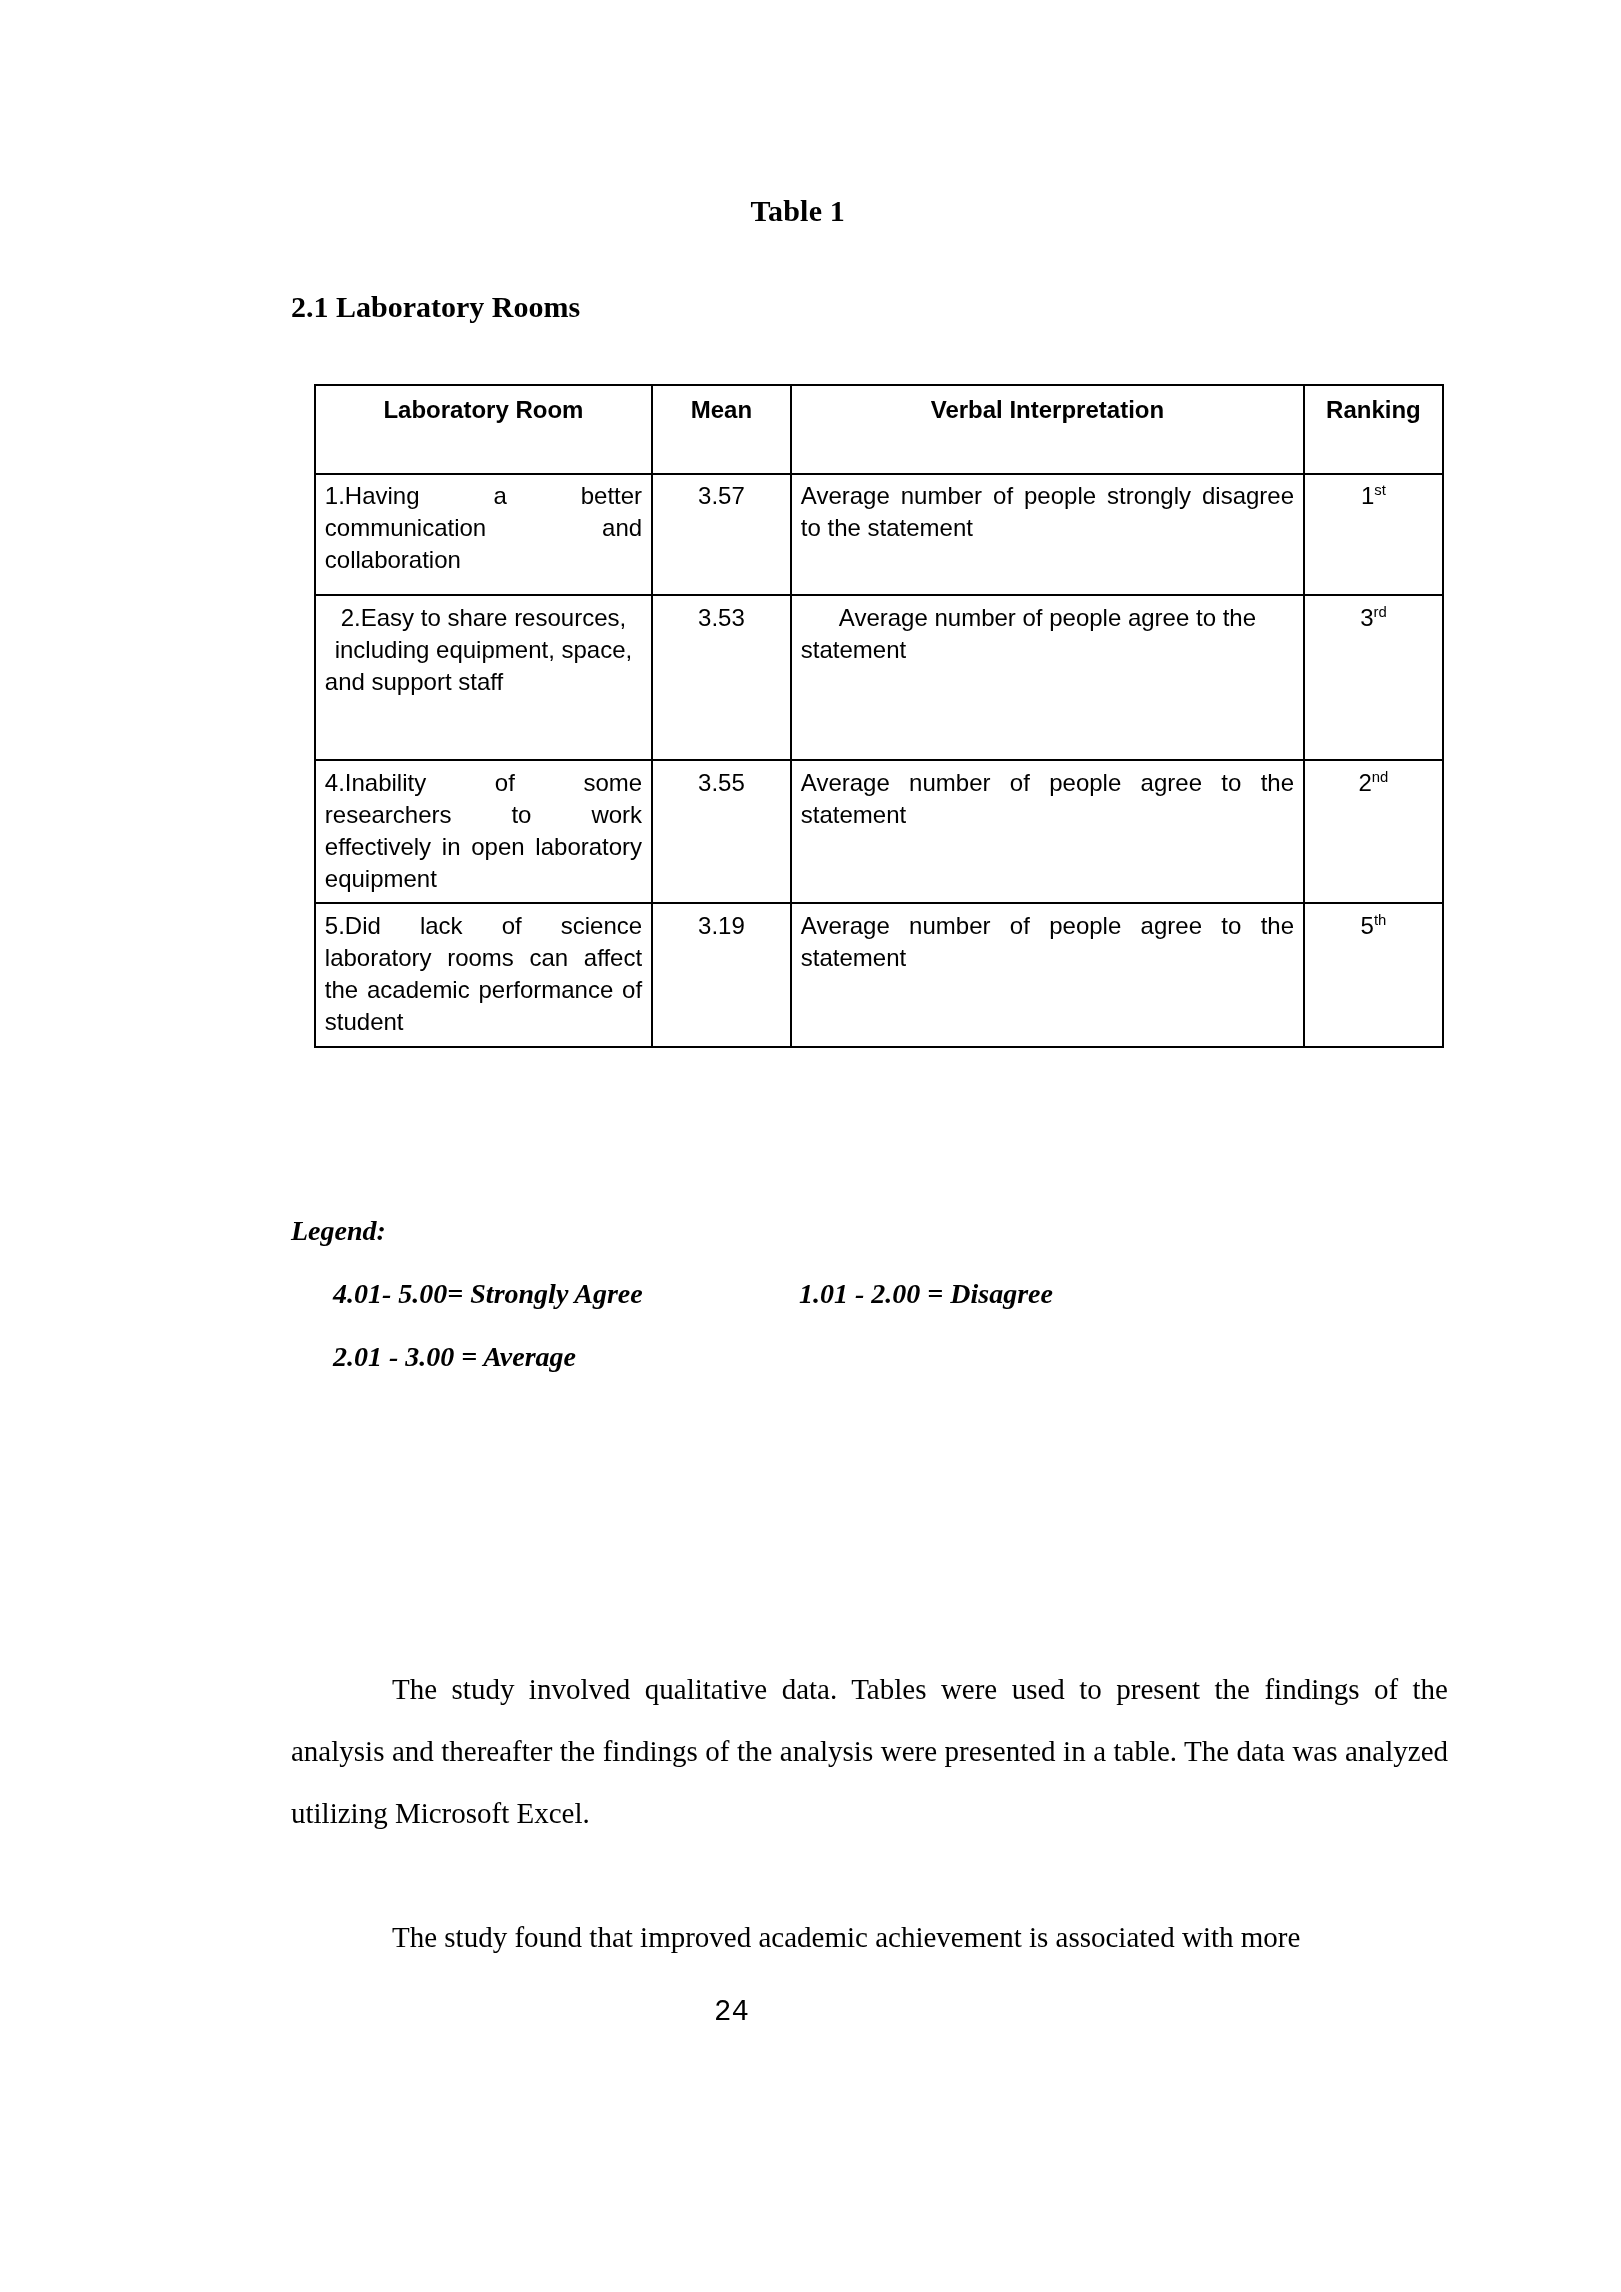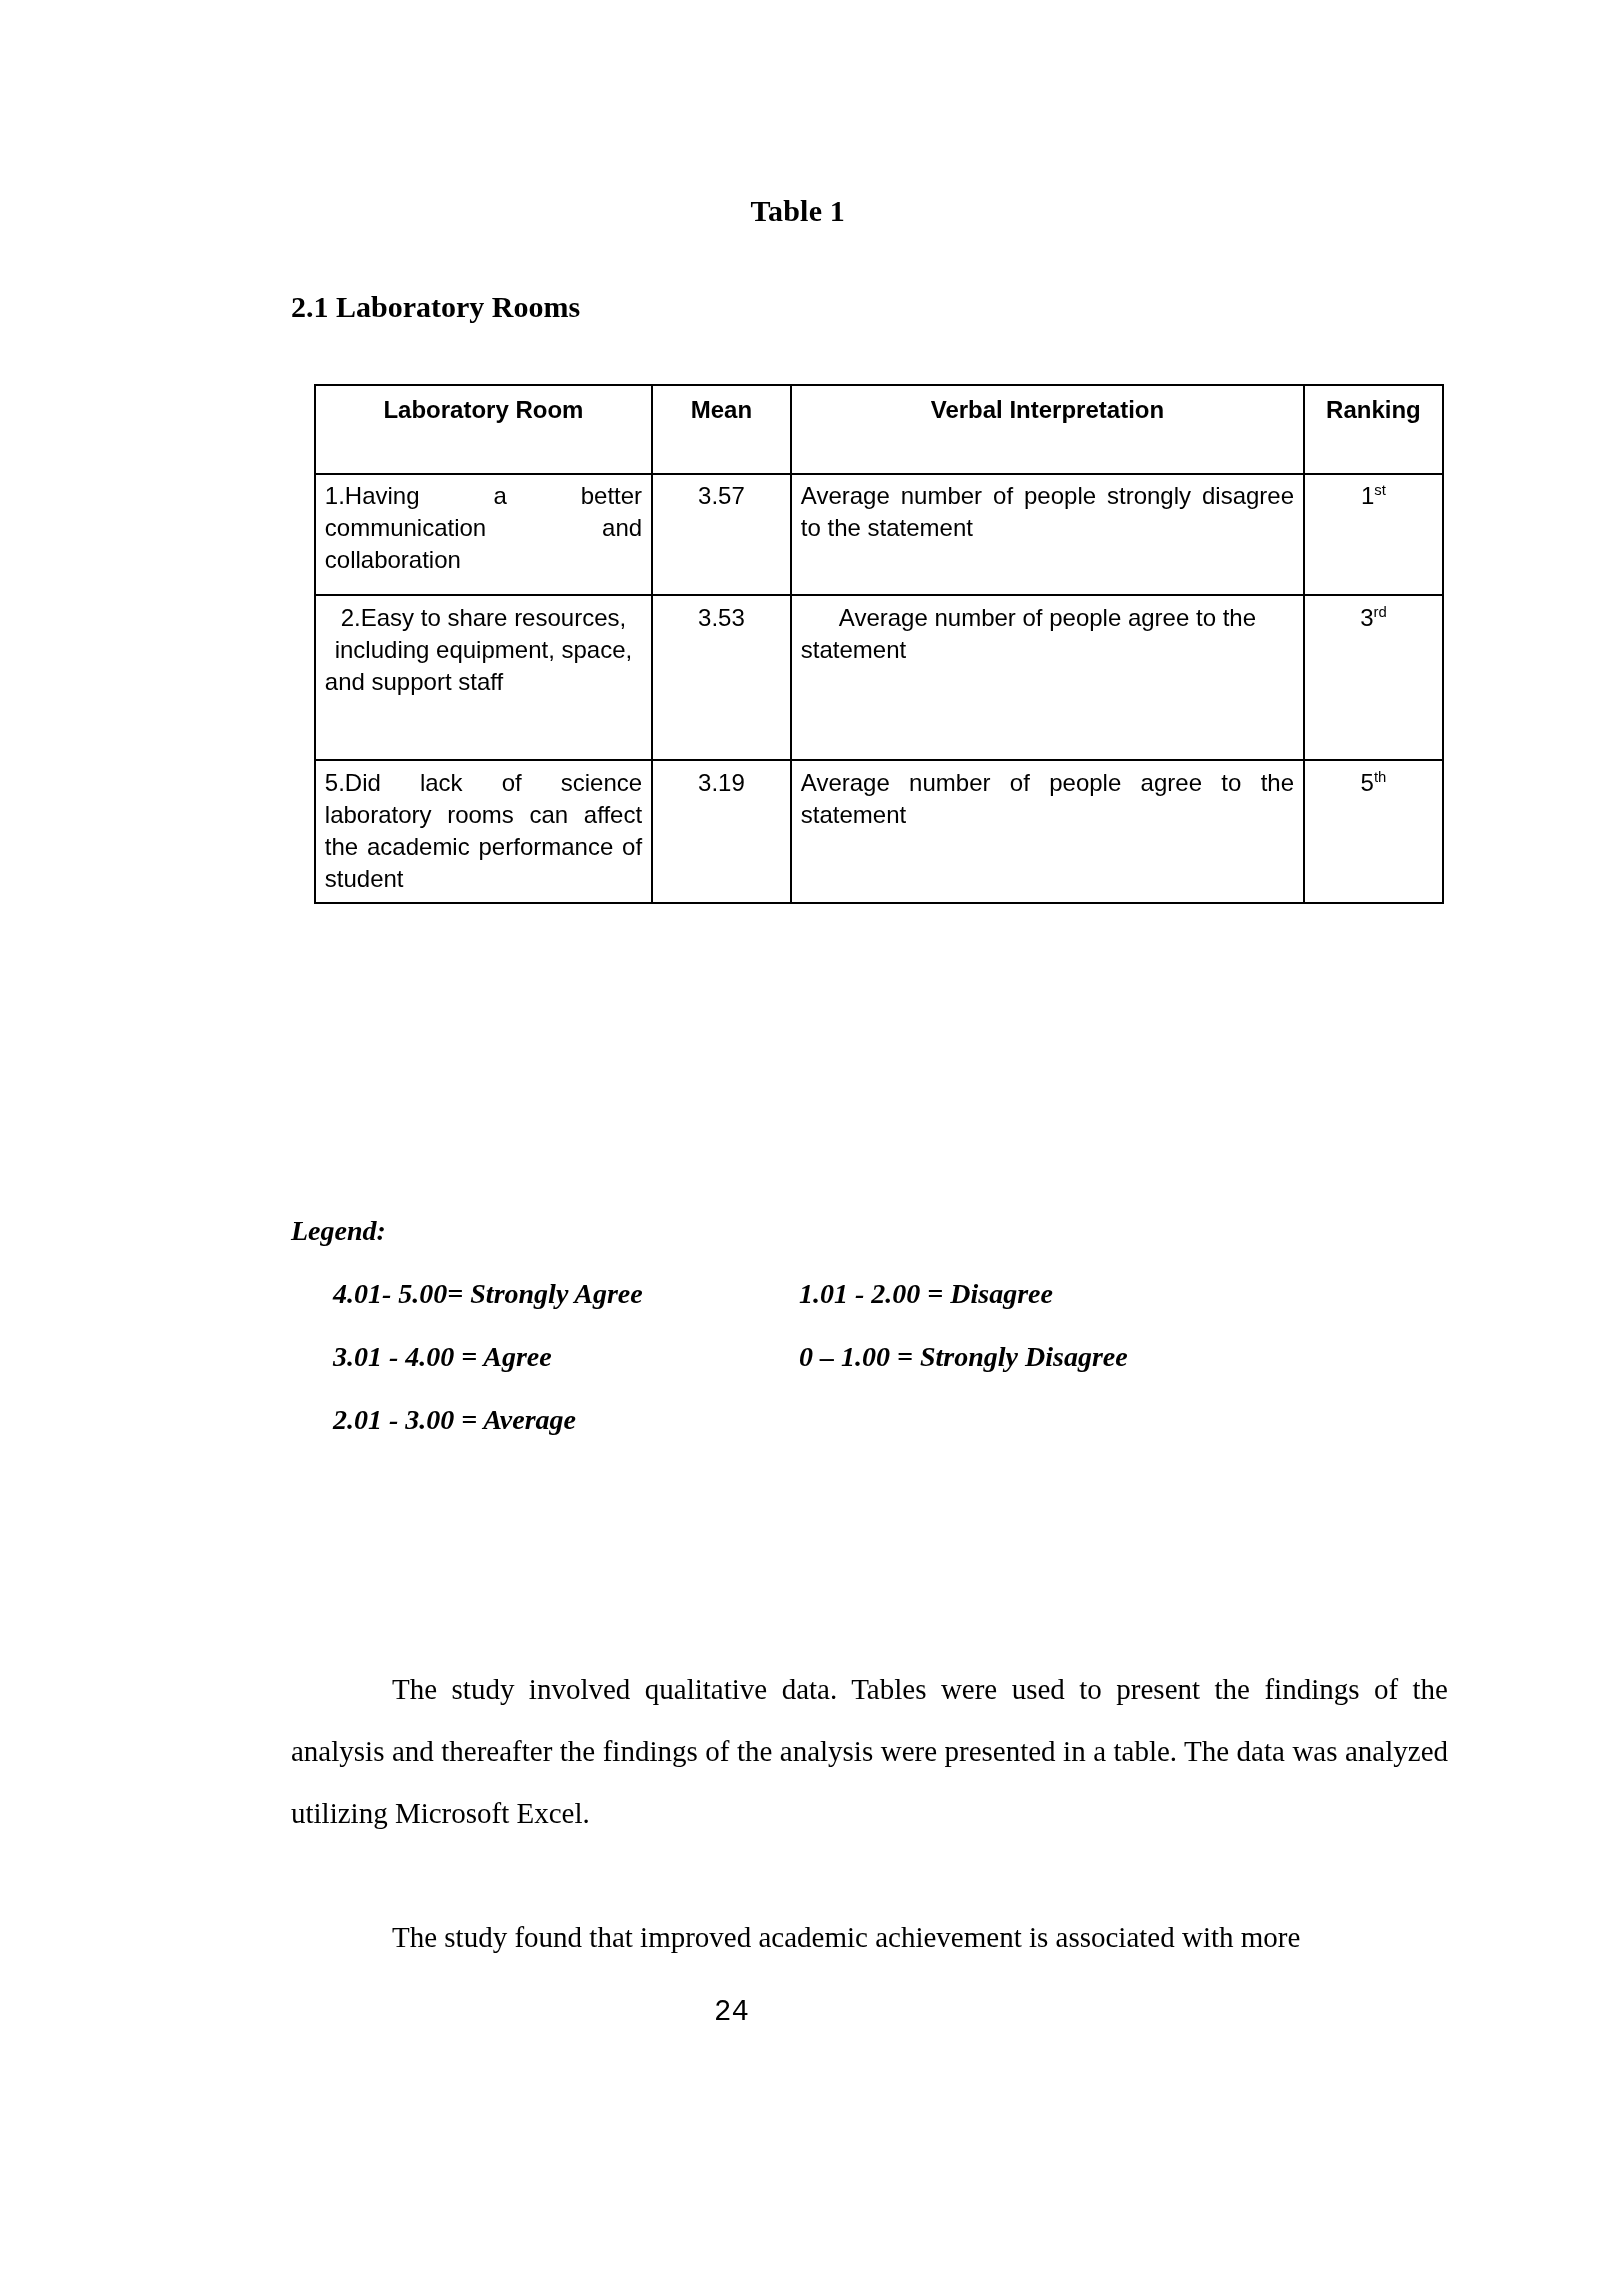--- a/index.html
+++ b/index.html
@@ -219,41 +219,43 @@
           <td class="cell-mean">3.57</td>
           <td class="cell-verbal">Average number of people strongly disagree to the statement</td>
           <td class="cell-rank"><span>1</span><span class="rank-sup">st</span></td>
         </tr>
         <tr class="row-h2">
           <td class="cell-room"><span>2.Easy to share resources, including equipment, space, and support staff</span></td>
           <td class="cell-mean">3.53</td>
           <td class="cell-verbal">Average number of people agree to the statement</td>
           <td class="cell-rank"><span>3</span><span class="rank-sup">rd</span></td>
         </tr>
+        <tr class="row-h4">
+          <td class="cell-room"><span>4.Inability of some researchers to work effectively in open laboratory equipment</span></td>
+          <td class="cell-mean">3.55</td>
+          <td class="cell-verbal">Average number of people agree to the statement</td>
+          <td class="cell-rank"><span>2</span><span class="rank-sup">nd</span></td>
+        </tr>
         <tr class="row-h5">
           <td class="cell-room"><span>5.Did lack of science laboratory rooms can affect the academic performance of student</span></td>
           <td class="cell-mean">3.19</td>
           <td class="cell-verbal">Average number of people agree to the statement</td>
           <td class="cell-rank"><span>5</span><span class="rank-sup">th</span></td>
         </tr>
       </tbody>
     </table>
   </div>
 
   <div class="legend-label">Legend:</div>
   <div class="legend-grid">
     <div class="legend-row">
       <span class="legend-left">4.01- 5.00= Strongly Agree</span>
       <span class="legend-right">1.01 - 2.00 = Disagree</span>
     </div>
     <div class="legend-row">
-      <span class="legend-left">3.01 - 4.00 = Agree</span>
-      <span class="legend-right">0 – 1.00 = Strongly Disagree</span>
-    </div>
-    <div class="legend-row">
       <span class="legend-left">2.01 - 3.00 = Average</span>
       <span class="legend-right"></span>
     </div>
   </div>
 
   <div class="body-block">
     <p>The study involved qualitative data. Tables were used to present the findings of the analysis and thereafter the findings of the analysis were presented in a table. The data was analyzed utilizing Microsoft Excel.</p>
     <div class="para-gap"></div>
     <p>The study found that improved academic achievement is associated with more</p>
   </div>

